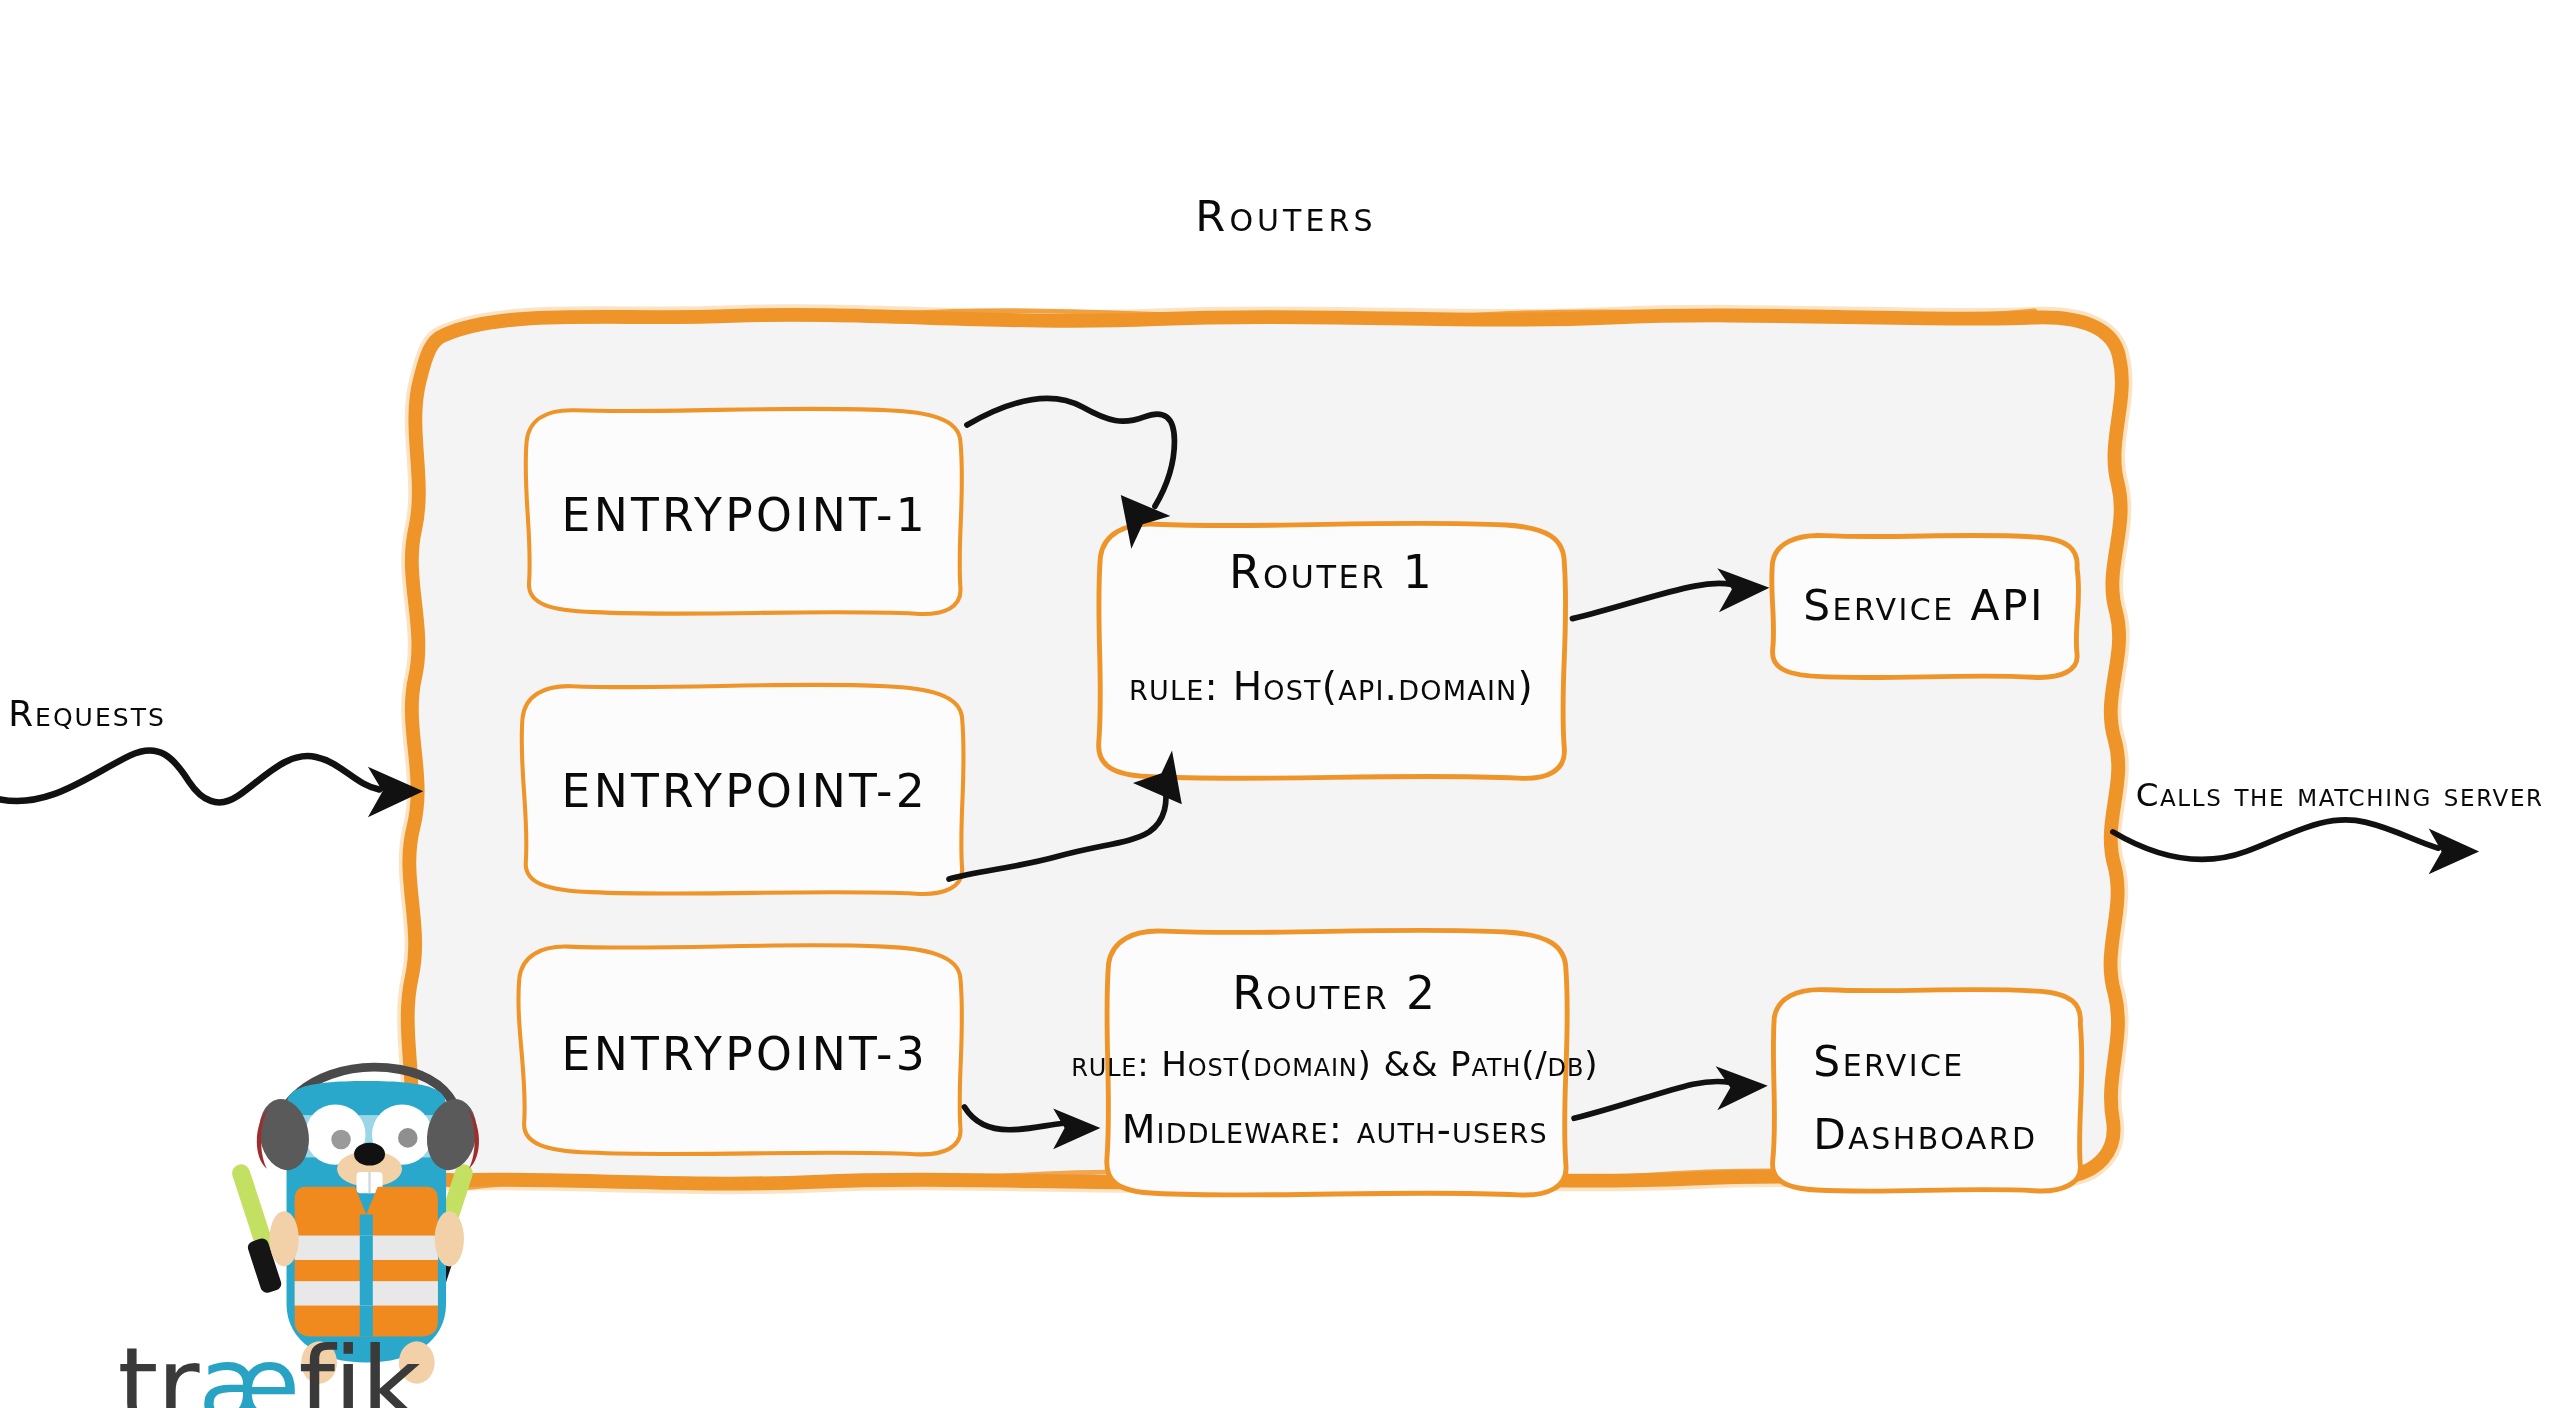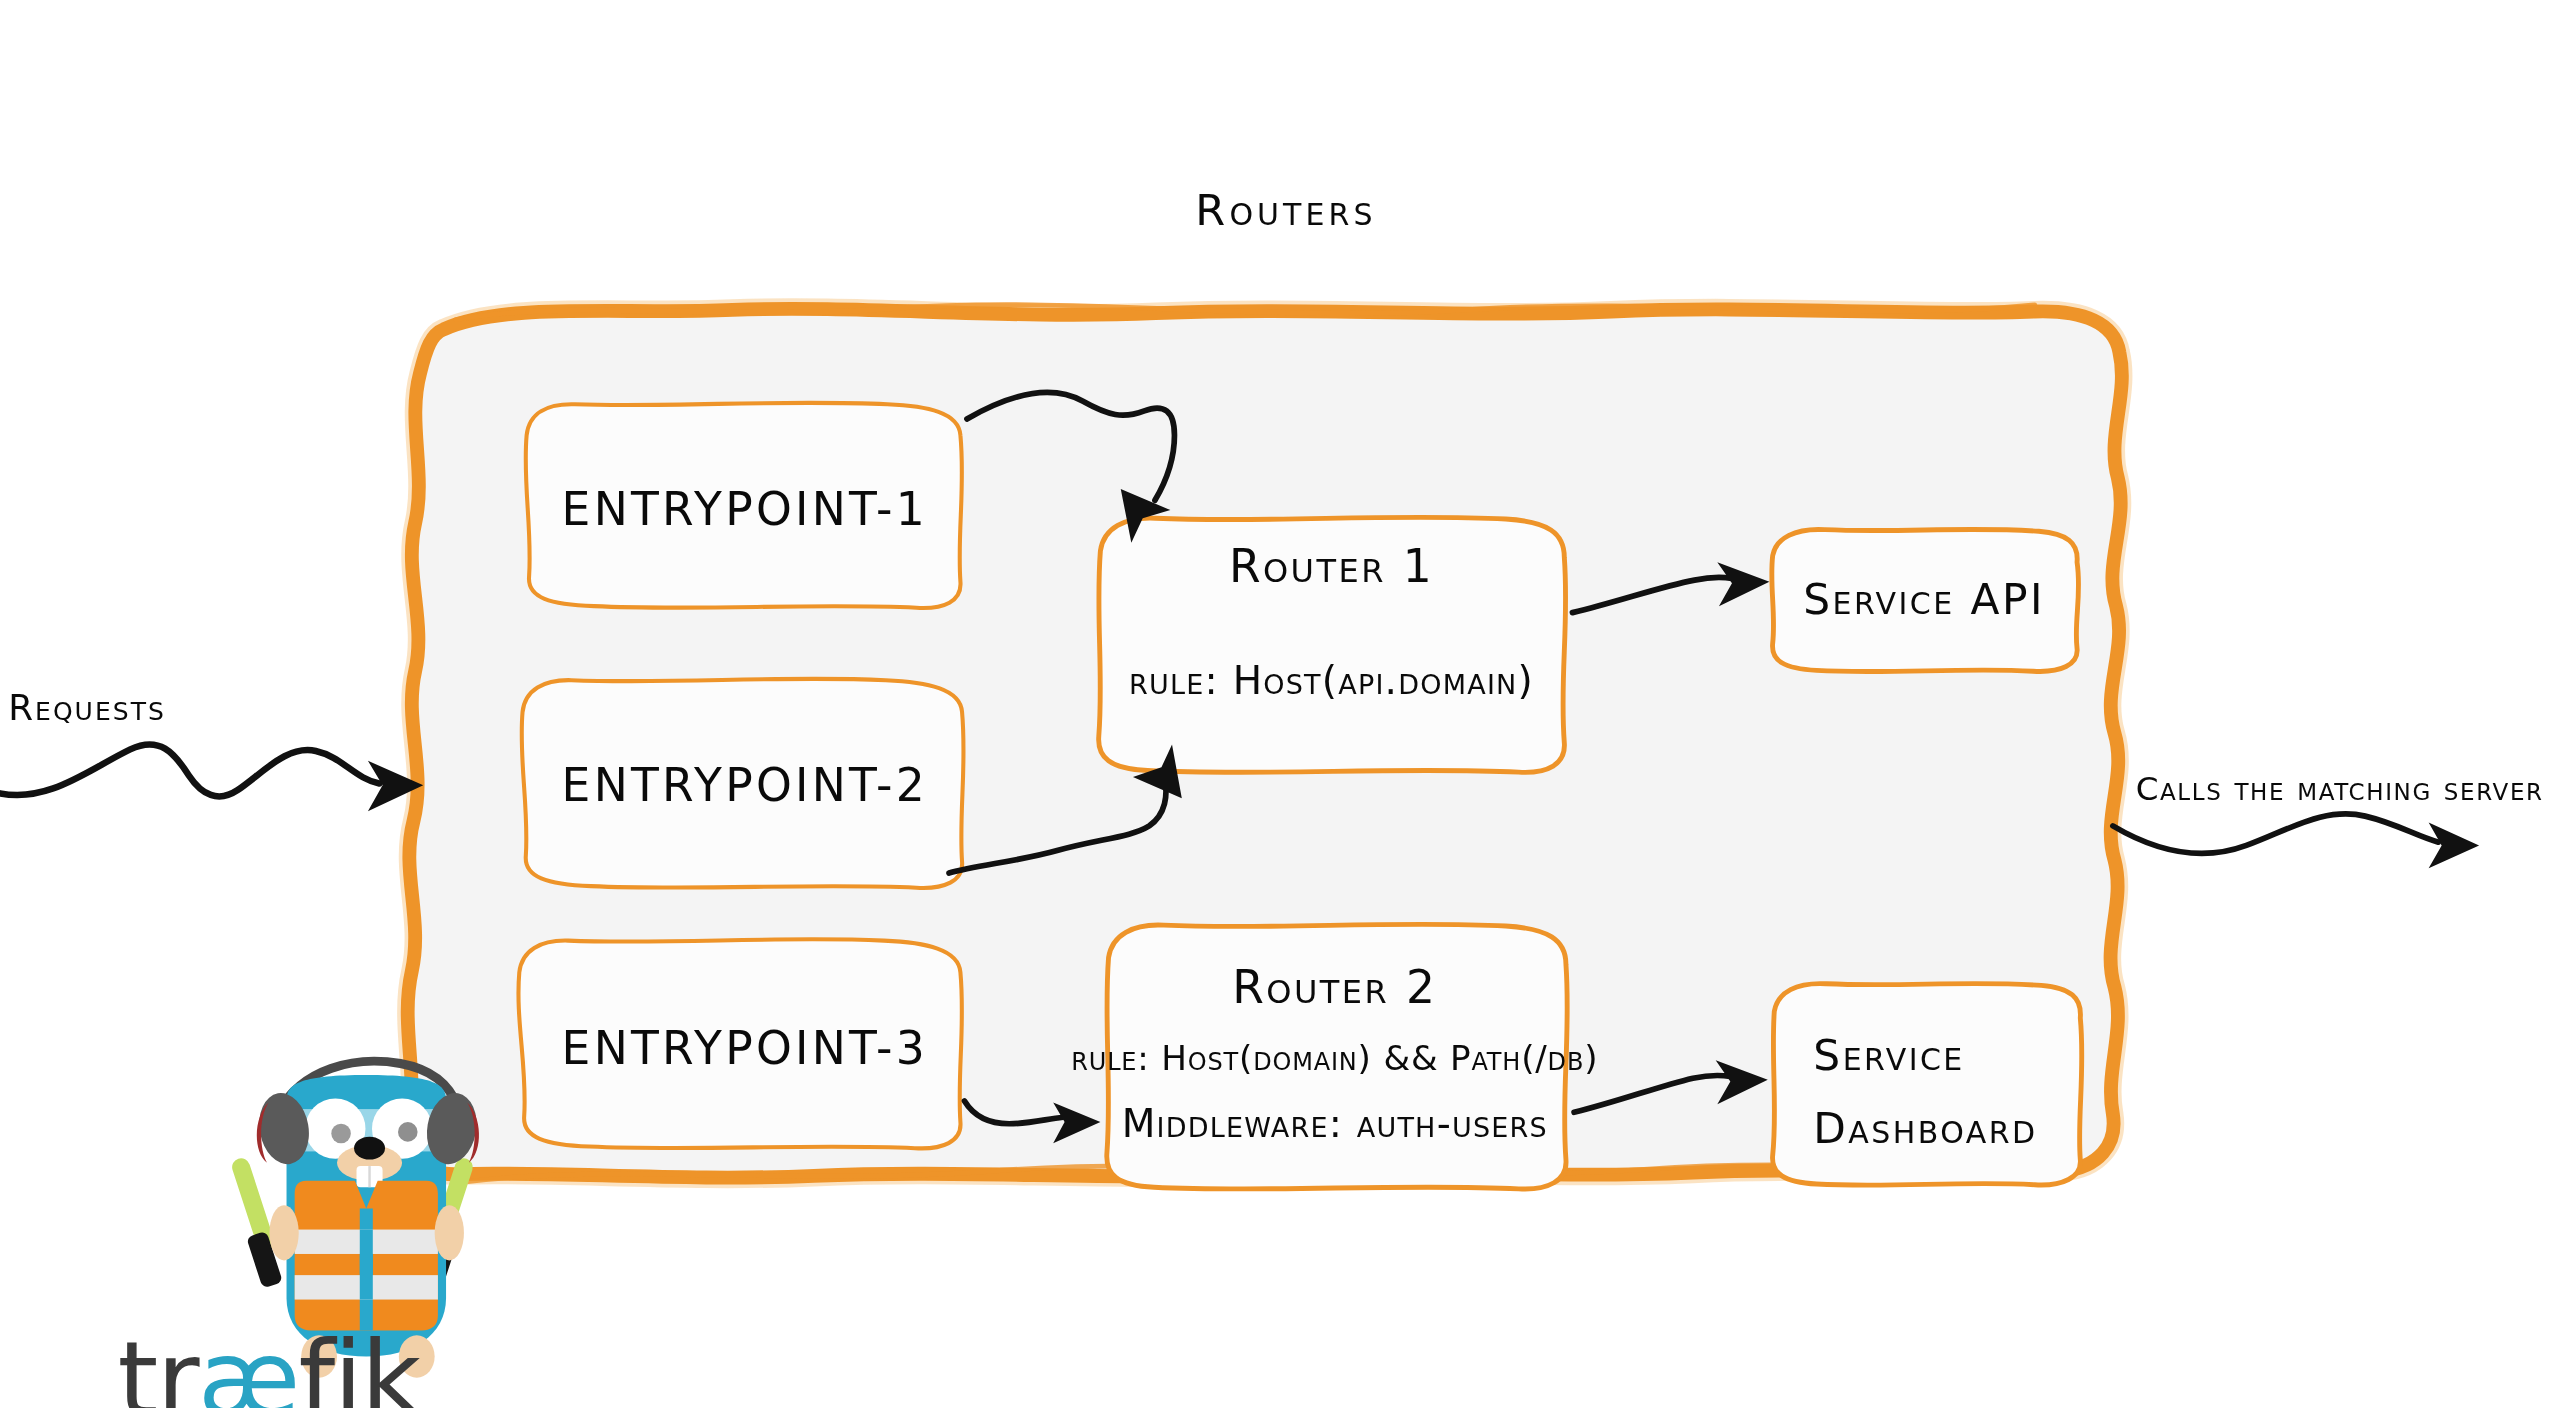--- a/index.html
+++ b/index.html
@@ -1,21 +1,21 @@
 <!DOCTYPE html>
 <html style="font-size:13px"><head>
 <meta charset="utf-8">
 <style>
   html,body{margin:0;padding:0;background:#ffffff;}
   body{
     width:2576px;height:1408px;position:relative;overflow:hidden;
     font-family:"DejaVu Sans","Liberation Sans",sans-serif;
     background:#ffffff;
   }
-  #stage{position:absolute;left:0;top:12px;width:2576px;height:1164px;}
+  #stage{position:absolute;left:0;top:18px;width:2576px;height:1164px;}
   svg#scene{position:absolute;left:0;top:0;width:2576px;height:1408px;}
 
   
   .hand{
     font-family:"DejaVu Sans","Liberation Sans",sans-serif;
     font-variant:small-caps;
     font-weight:400;
     fill:#0a0a0a;
     letter-spacing:1.5px;
     paint-order:stroke fill;

